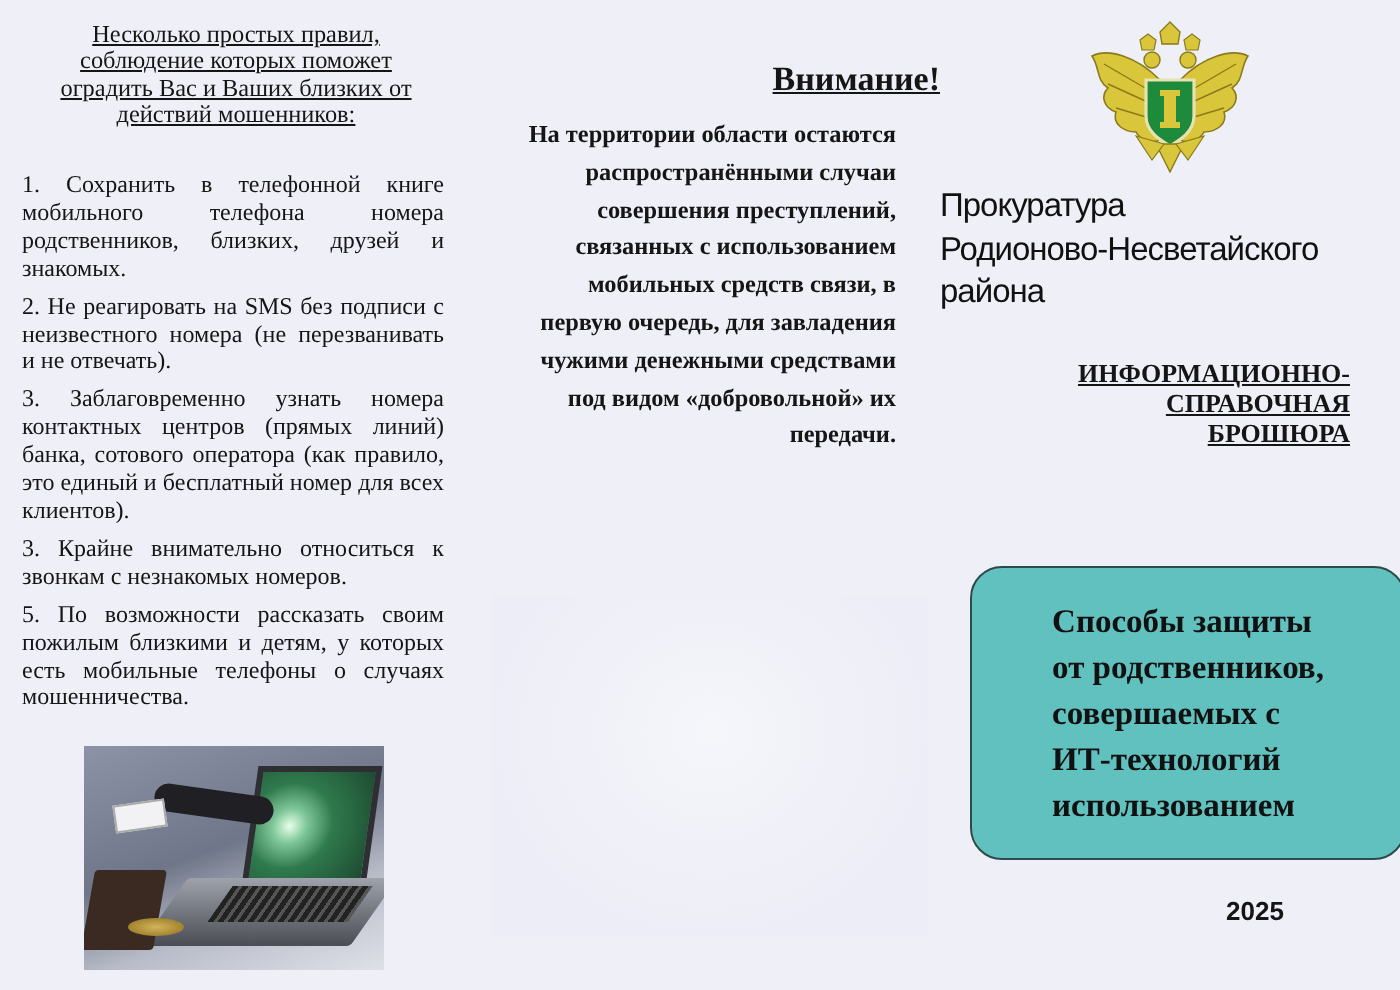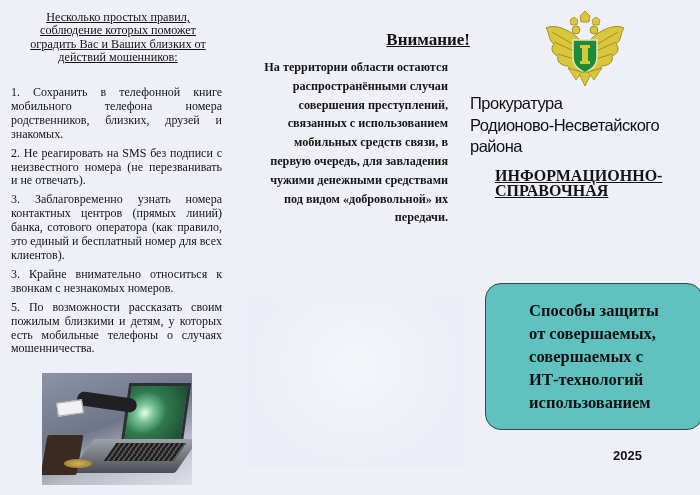--- a/index.html
+++ b/index.html
@@ -82,22 +82,22 @@
   }
 
   
   .emblem { position: absolute; left: 72px; top: 10px; width: 86px; height: 82px; }
   .org-title {
     position: absolute; left: 0; top: 93px; width: 230px; 
     font-family: "Liberation Sans", sans-serif; font-size: 16.5px; line-height: 21.5px;
     color: #111; letter-spacing: -0.5px;
   }
   .doc-type {
-    position: absolute; left: 25px; top: 168px; width: 180px; text-align: left;
-    font-weight: bold; font-size: 16px; line-height: 15px; text-decoration: underline;
+    position: absolute; left: 25px; top: 179px; width: 180px; text-align: right;
+    font-weight: bold; font-size: 13px; line-height: 15px; text-decoration: underline;
   }
   .topic-box {
     position: absolute; left: 15px; top: 283px; width: 218px; height: 147px;
     background: #61c1bf; border: 1.5px solid #2d4b4b; border-radius: 16px;
     display: flex; align-items: center; justify-content: center; text-align: left;
     font-weight: bold; font-size: 16.5px; line-height: 23px; color: #111;
     padding: 4px 6px;
   }
   .year {
     position: absolute; left: 95px; top: 448px; width: 40px;
@@ -161,26 +161,27 @@
 
   <div class="org-title">
     <div>Прокуратура</div>
     <div>Родионово-Несветайского</div>
     <div>района</div>
   </div>
 
   <div class="doc-type">
     <div>ИНФОРМАЦИОННО-</div>
     <div>СПРАВОЧНАЯ</div>
+    <div>БРОШЮРА</div>
   </div>
 
   <div class="topic-box">
     <div>
       <div>Способы защиты</div>
-      <div>от совершаемых,</div>
+      <div>от родственников,</div>
       <div>совершаемых с</div>
       <div>ИТ-технологий</div>
       <div>использованием</div>
     </div>
   </div>
 
   <div class="year">2025</div>
 </section>
 
 </body></html>

